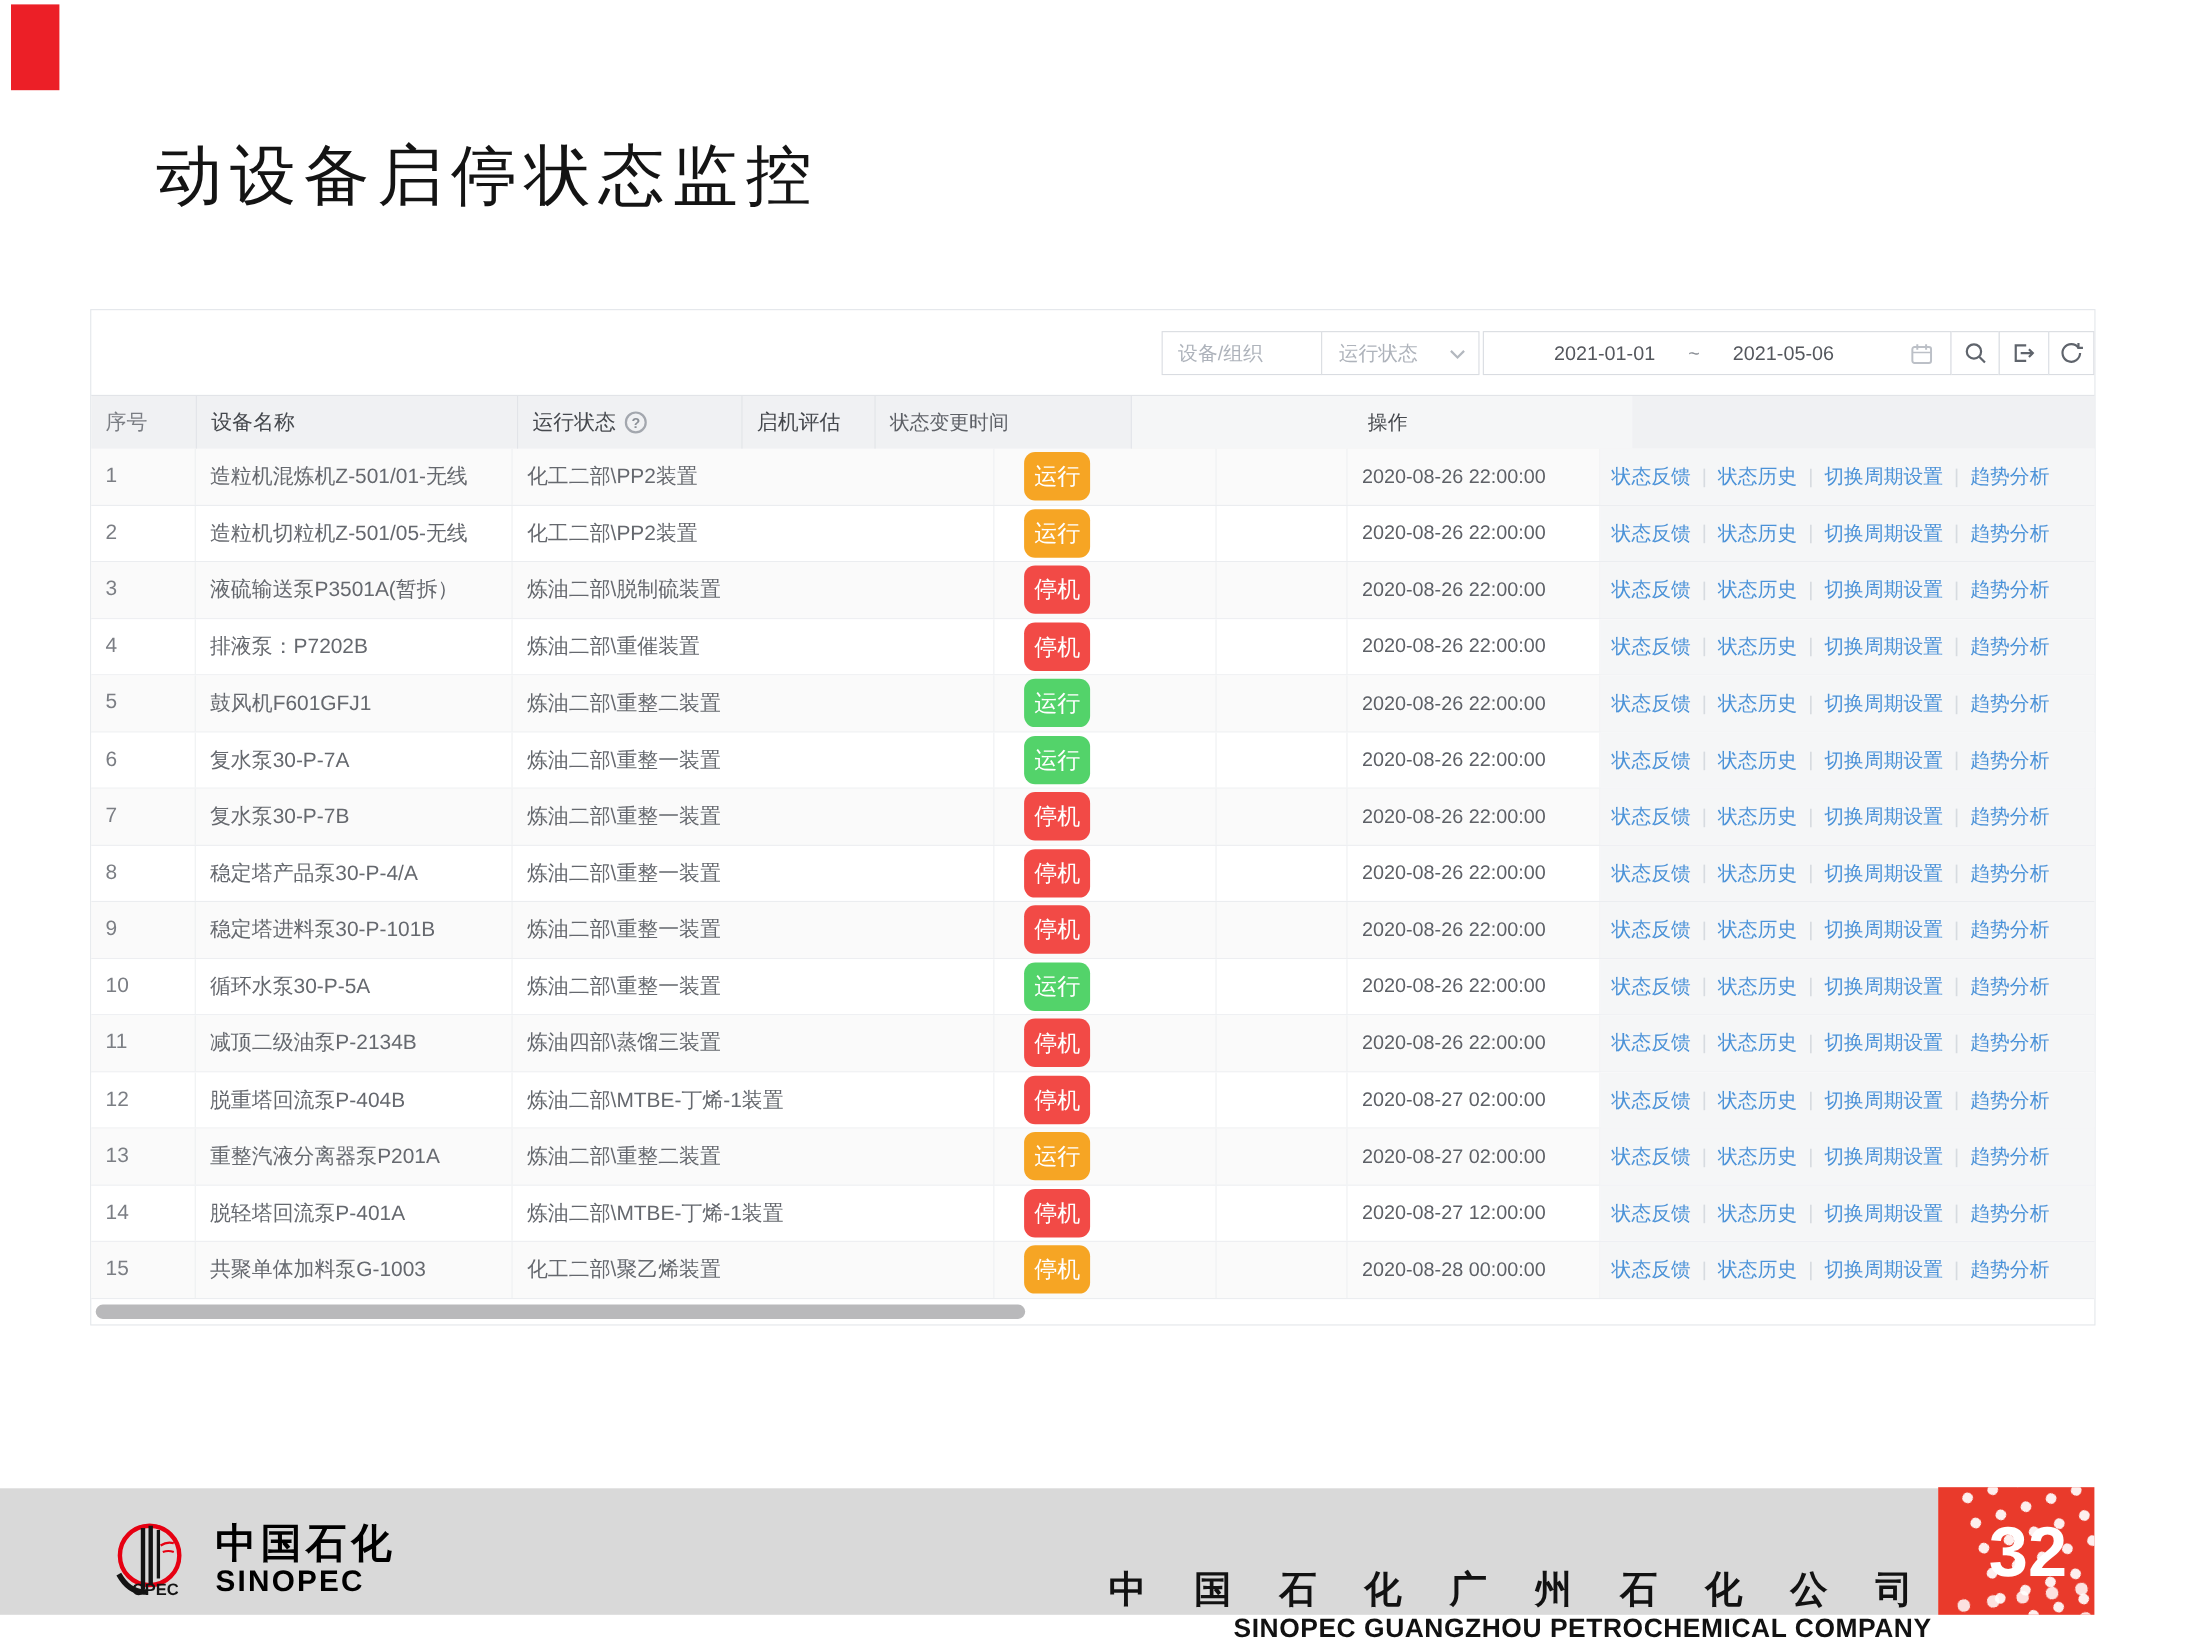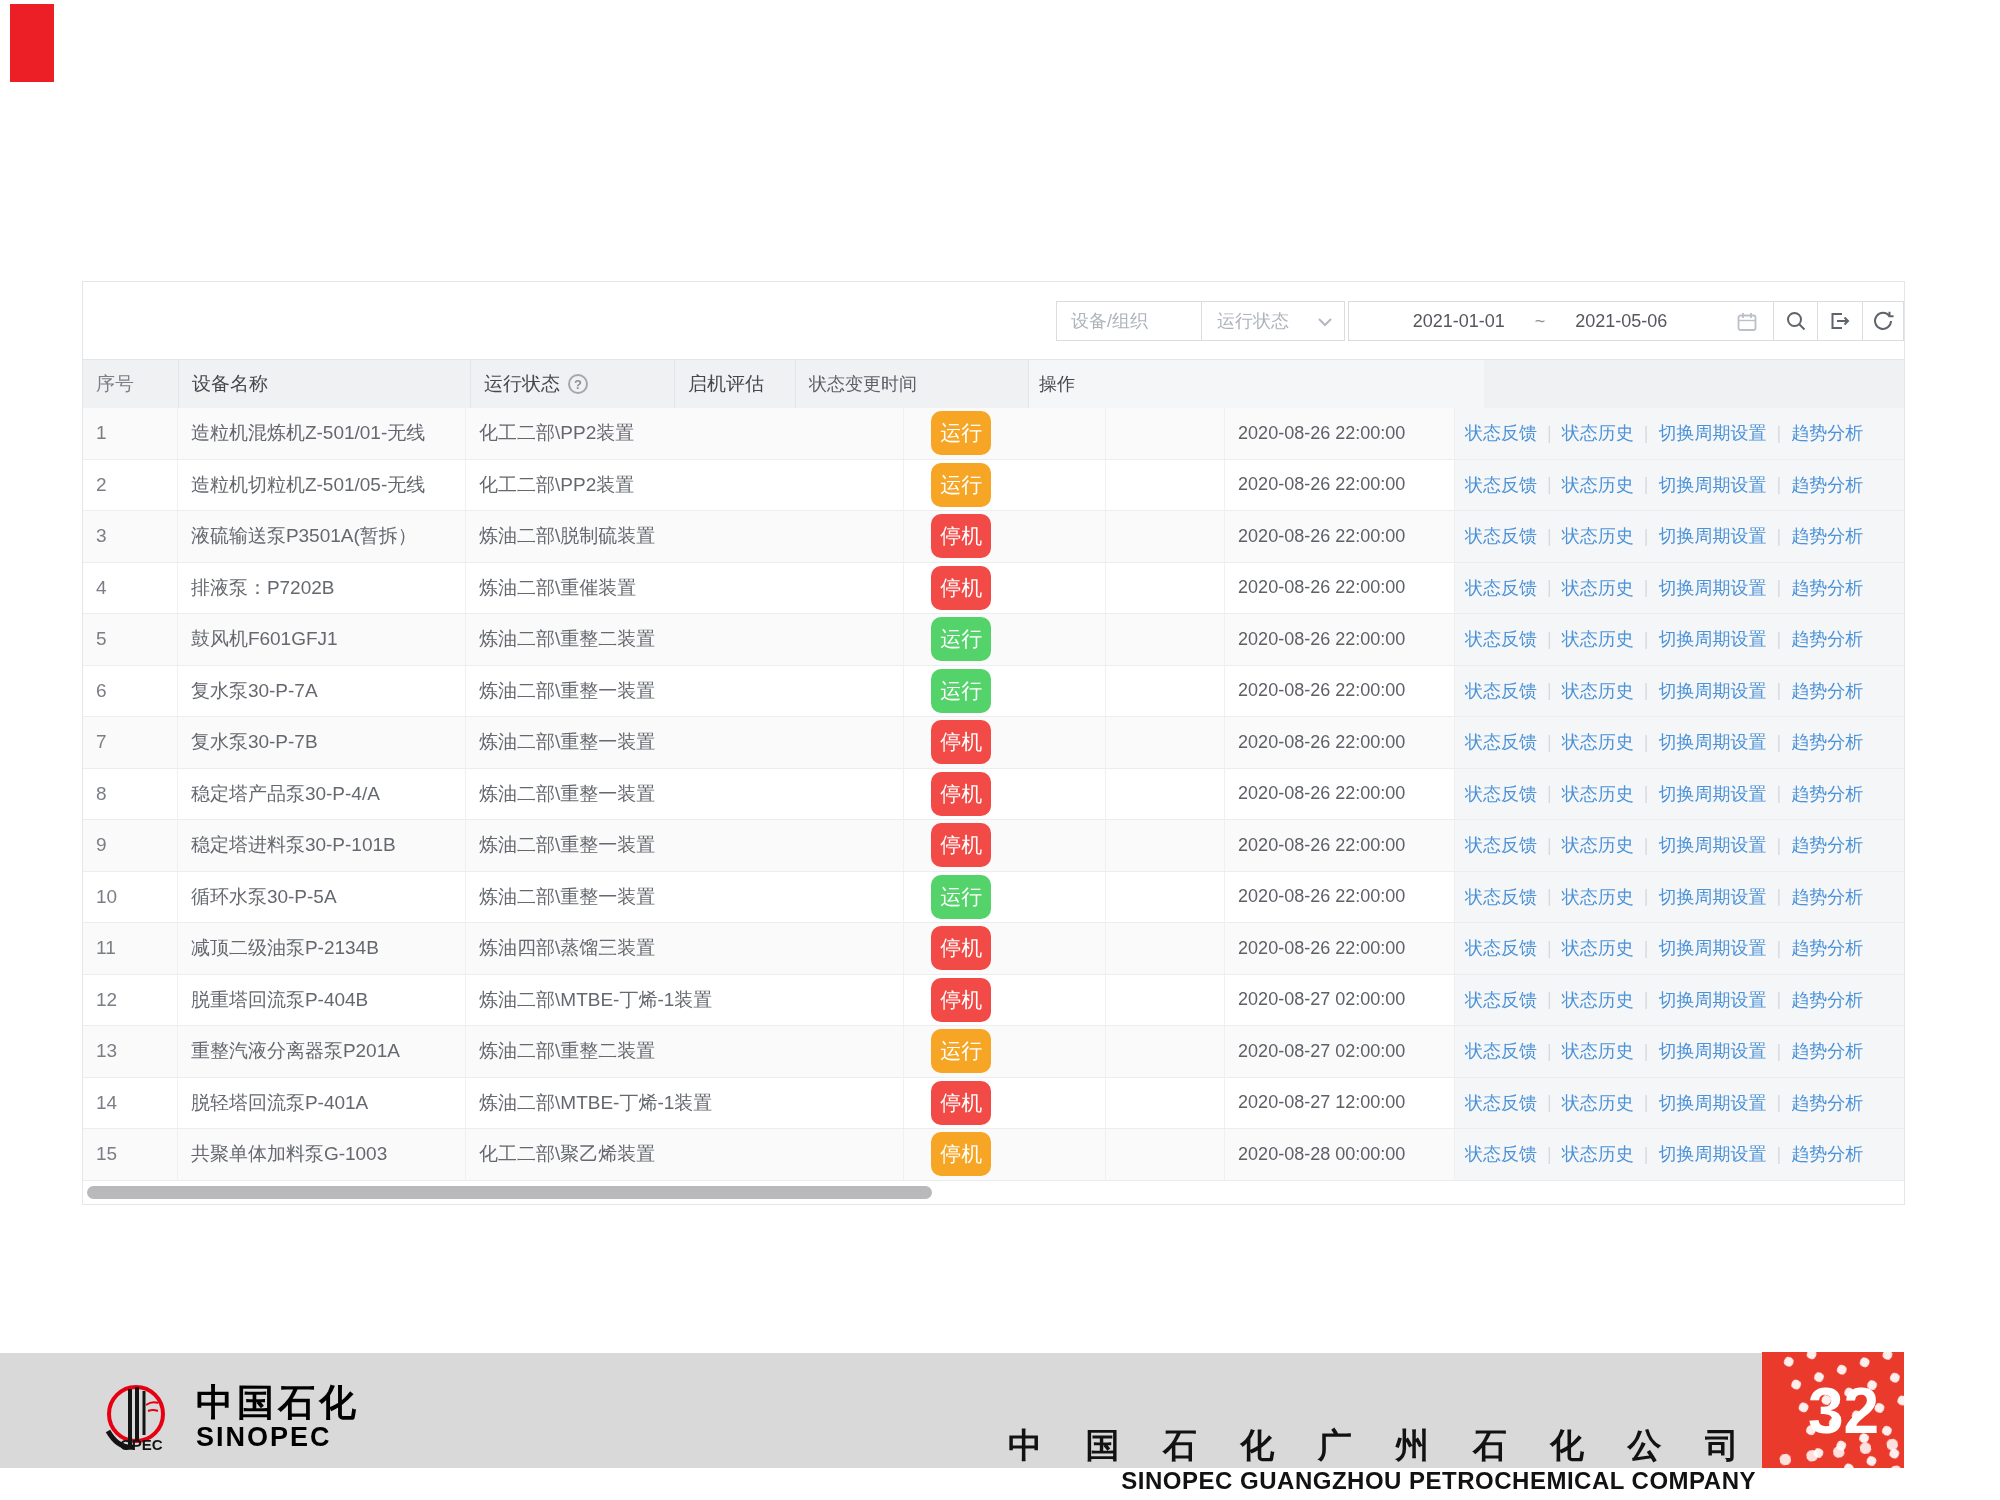--- a/index.html
+++ b/index.html
@@ -27,21 +27,21 @@
   .cal{position:absolute;right:16px;top:10px;}
   .icon-btn{justify-content:center;cursor:pointer;}
   .w-search{width:45px;}.w-export{width:46px;}.w-refresh{width:42px;}
 
   
   .thead{position:absolute;left:0;top:77px;width:1821px;height:49px;display:flex;
          background:#f0f1f3;border-top:1px solid #e2e4e8;box-sizing:border-box;
          font-size:19px;color:#45484d;}
   .hcell{display:flex;align-items:center;padding-left:13px;box-sizing:border-box;
          border-right:1px solid #e2e4e8;white-space:nowrap;}
-  .hcell:last-child{border-right:none;}
+  .hcell:last-child{border-right:none;justify-content:center;}
   .tbody{position:absolute;left:0;top:126px;width:1821px;}
   .trow{display:flex;height:51.5px;border-bottom:1px solid #ebedf0;box-sizing:border-box;
         background:#fff;font-size:19px;color:#65686e;}
   .trow.odd{background:#fafafa;}
   .tcell{display:flex;align-items:center;padding-left:13px;box-sizing:border-box;
          border-right:1px solid #eef0f2;overflow:hidden;white-space:nowrap;}
   .c1{width:96px;color:#7b7e84;}
   .c2{width:292px;}
   .c3{width:444px;}
   .c4{width:204px;}
@@ -81,20 +81,21 @@
           background-size:27px 27px;transform:rotate(-8deg);}
   svg{display:block;}
 </style>
 </head>
 <body>
 
 <div class="slide">
 
   <div class="corner-mark"></div>
 
+  <h1 class="title">动设备启停状态监控</h1>
 
   <div class="panel">
 
     <div class="tb-right">
       <div class="tb-box input-box">
         <span class="ph">设备/组织</span>
       </div>
       <div class="tb-box select-box">
         <span class="ph">运行状态</span>
         <span class="chev">

